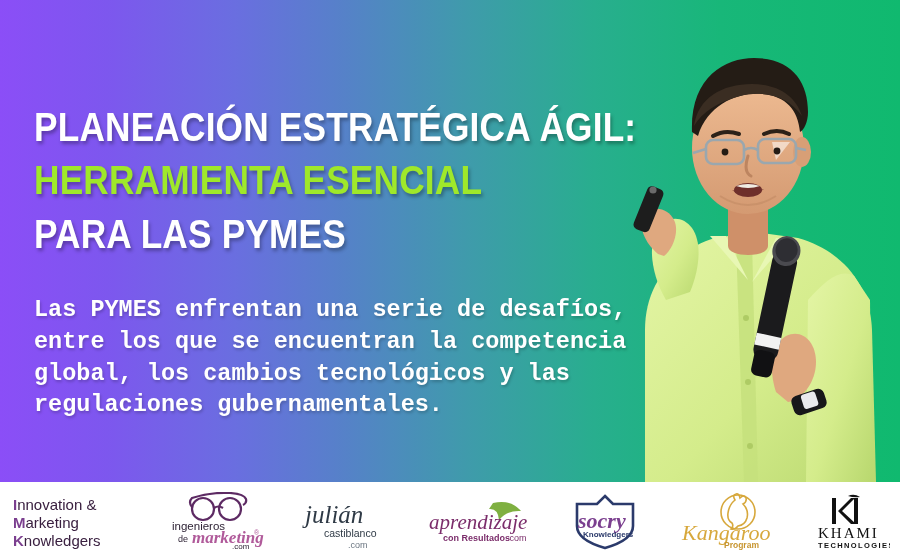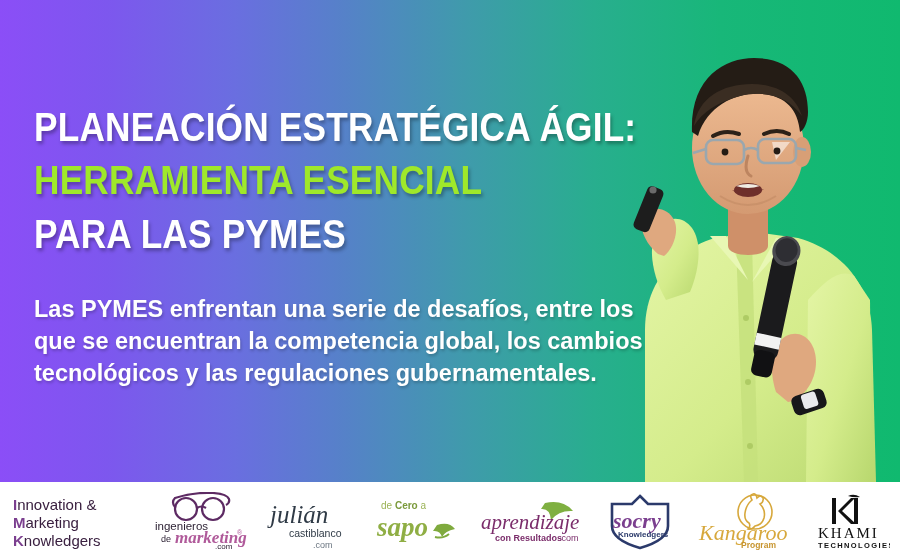--- a/index.html
+++ b/index.html
@@ -54,21 +54,21 @@
     transform: scaleX(0.86);
     transform-origin: left center;
     white-space: nowrap;
   }
   .t1 { font-size: 41px; margin-bottom: 14px; }
   .t2 { font-size: 41px; color: #9fe82a; margin-bottom: 14px; }
   .t3 { font-size: 41px; }
 
   .subtitle {
     margin-top: 40px;
-    font-family: Liberation Sans, sans-serif;
+    font-family: Liberation Mono, monospace;
     font-weight: 700;
     font-size: 23.5px;
     line-height: 1.35;
     color: #ffffff;
     text-shadow: 1px 2px 3px rgba(0,0,0,0.22);
     width: 640px;
   }
 
   
   .presenter {
@@ -253,29 +253,20 @@
 
     <div class="logo">
       <svg width="92" height="56" viewBox="0 0 92 56" aria-hidden="true">
         <text x="4" y="30" font-family="'Liberation Serif',serif" font-style="italic" font-size="25" fill="#2f3a46">julián</text>
         <text x="23" y="44" font-family="'Liberation Sans',sans-serif" font-size="10.5" fill="#2f3a46">castiblanco</text>
         <text x="47" y="55" font-family="'Liberation Sans',sans-serif" font-size="9" fill="#6a7580">.com</text>
       </svg>
       <span class="sr">julián</span>
     </div>
 
-    <div class="logo">
-      <svg width="86" height="56" viewBox="0 0 86 56" aria-hidden="true">
-        <text x="6" y="16" font-family="'Liberation Sans',sans-serif" font-size="10" fill="#9bb356">de <tspan font-weight="700" fill="#7b9a3c">Cero</tspan> a</text>
-        <text x="2" y="43" font-family="'Liberation Serif',serif" font-style="italic" font-size="27" font-weight="700" fill="#8fae44">sapo</text>
-        <path d="M62 32 q12 -4 18 4 q-10 2 -13 8 q-2 -7 -9 -6 Z" fill="#7faa3e"></path>
-        <path d="M60 44 q8 2 14 -3" stroke="#7faa3e" stroke-width="2" fill="none"></path>
-      </svg>
-      <span class="sr">sapo</span>
-    </div>
 
     <div class="logo">
       <svg width="104" height="56" viewBox="0 0 104 56" aria-hidden="true">
         <path d="M66 10 q18 -4 28 8 q-14 -1 -22 9 q-1 -12 -10 -11 Z" fill="#7fb041"></path>
         <text x="2" y="36" font-family="'Liberation Serif',serif" font-style="italic" font-size="21" fill="#7b2d6b">aprendizaje</text>
         <text x="16" y="48" font-family="'Liberation Sans',sans-serif" font-size="9" font-weight="700" fill="#7b2d6b">con Resultados</text>
         <text x="80" y="48" font-family="'Liberation Sans',sans-serif" font-size="9" fill="#7b2d6b">.com</text>
       </svg>
       <span class="sr">aprendizaje</span>
     </div>

